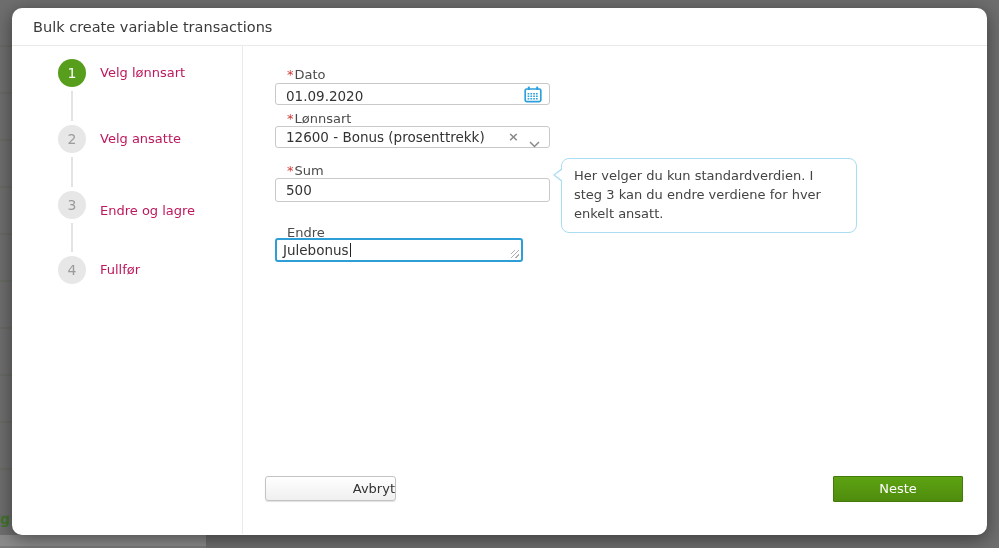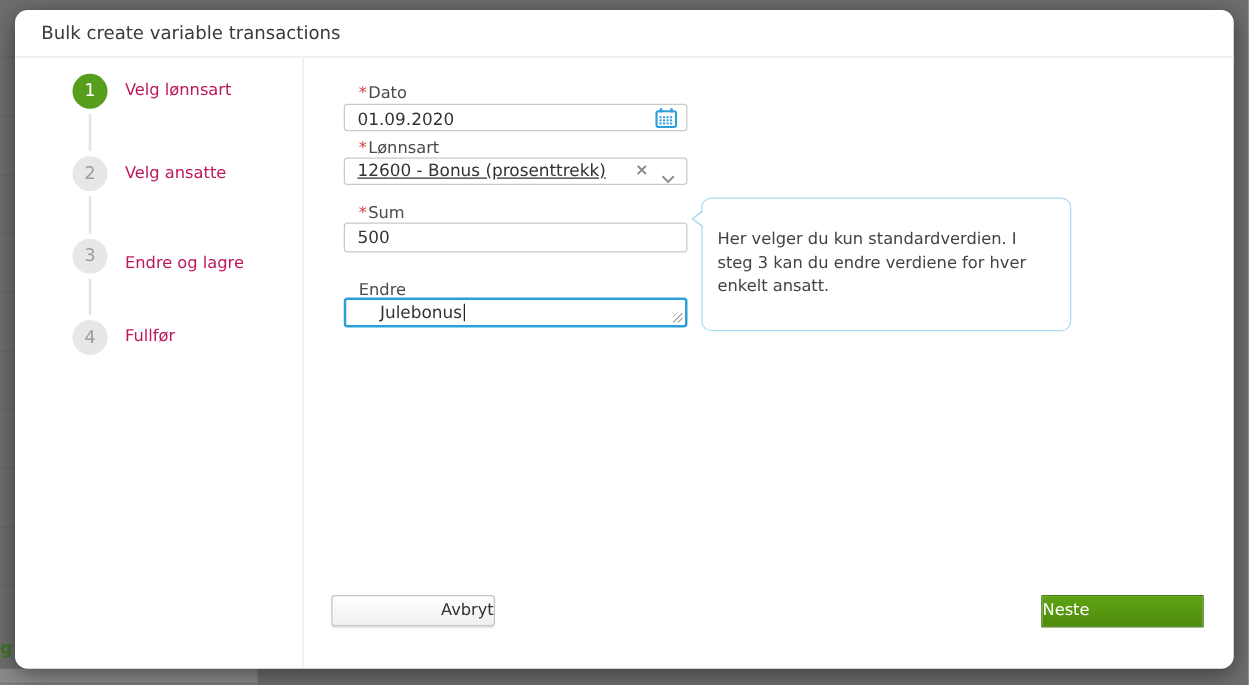--- a/index.html
+++ b/index.html
@@ -78,28 +78,28 @@
 
   .input-box {
     position: absolute; left: 32px; width: 275px;
     background: #fff; border: 1px solid #c9c9c9; border-radius: 3px;
     font-size: 13.5px; color: #333; padding: 0 28px 0 10px;
     display: flex; align-items: center;
   }
   .dato-label   { top: 21px; }
   .dato-input   { top: 37px; height: 22px; align-items: flex-end; }
   .lonn-label   { top: 65px; }
-  .lonn-input   { top: 80px; height: 22px; padding-right: 52px; text-decoration: underline; }
+  .lonn-input   { top: 80px; height: 22px; padding-right: 52px; }
   .sum-label    { top: 117px; }
   .sum-input    { top: 132px; height: 24px; }
   .tekst-label  { top: 179px; }
   .tekst-box    {
-    position: absolute; left: 32px; top: 192px; width: 275px; height: 24px;
+    position: absolute; left: 32px; top: 192px; width: 248px; height: 24px;
     background: #fff; border: 2px solid #2e9fd6; border-radius: 3px;
-    font-size: 13.5px; color: #333; padding: 0 27px;
+    font-size: 13.5px; color: #333; padding: 0 6px;
     display: flex; align-items: center;
   }
   .caret {
     display: inline-block; width: 1px; height: 14px; background: #222;
     margin-left: 1px; vertical-align: middle;
   }
   .resize-handle {
     position: absolute; right: 2px; bottom: 2px; width: 8px; height: 8px;
     background: repeating-linear-gradient(-45deg,
       transparent 0 2px, #b0b0b0 2px 3px);
@@ -114,21 +114,21 @@
     font-size: 13px; font-weight: bold; cursor: pointer;
   }
   .chevron-icon-wrap {
     position: absolute; right: 9px; top: 8px; cursor: pointer;
   }
 
   
   .tooltip {
     position: absolute; left: 318px; top: 112px; width: 296px;
     background: #fff; border: 1px solid #aadcf2; border-radius: 8px;
-    padding: 24px 12px; font-size: 13px; color: #444; line-height: 1.45;
+    padding: 8px 12px; font-size: 13px; color: #444; line-height: 1.45;
   }
   .tooltip::before {
     content: ""; position: absolute; left: -9px; top: 9px;
     border-style: solid; border-width: 7px 9px 7px 0;
     border-color: transparent #aadcf2 transparent transparent;
   }
   .tooltip::after {
     content: ""; position: absolute; left: -7px; top: 10px;
     border-style: solid; border-width: 6px 8px 6px 0;
     border-color: transparent #ffffff transparent transparent;
@@ -140,21 +140,21 @@
     background: linear-gradient(#ffffff, #efefef);
     border: 1px solid #c3c3c3; border-radius: 3px;
     font-size: 13px; color: #333; text-align: right; line-height: 23px;
     box-shadow: 0 1px 1px rgba(0,0,0,0.12); cursor: pointer;
     font-family: "DejaVu Sans", "Liberation Sans", sans-serif;
   }
   .btn-next {
     position: absolute; left: 590px; top: 430px; width: 130px; height: 26px;
     background: linear-gradient(#5da312, #4f8c0d);
     border: 1px solid #447a0a; border-radius: 1px;
-    font-size: 13px; color: #ffffff; text-align: left; line-height: 24px;
+    font-size: 13px; color: #ffffff; text-align: center; line-height: 24px;
     cursor: pointer;
     font-family: "DejaVu Sans", "Liberation Sans", sans-serif;
   }
 </style>
 </head>
 <body>
 
 <div class="bg-left-rows"></div>
 <div class="bg-green-fragment">g</div>
 <div class="bg-bottom-strip"></div>

